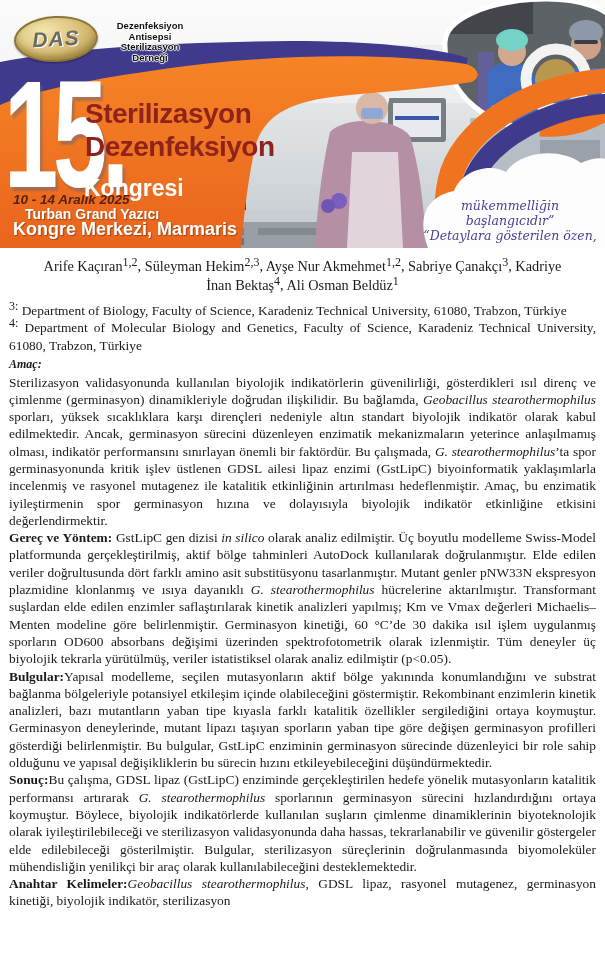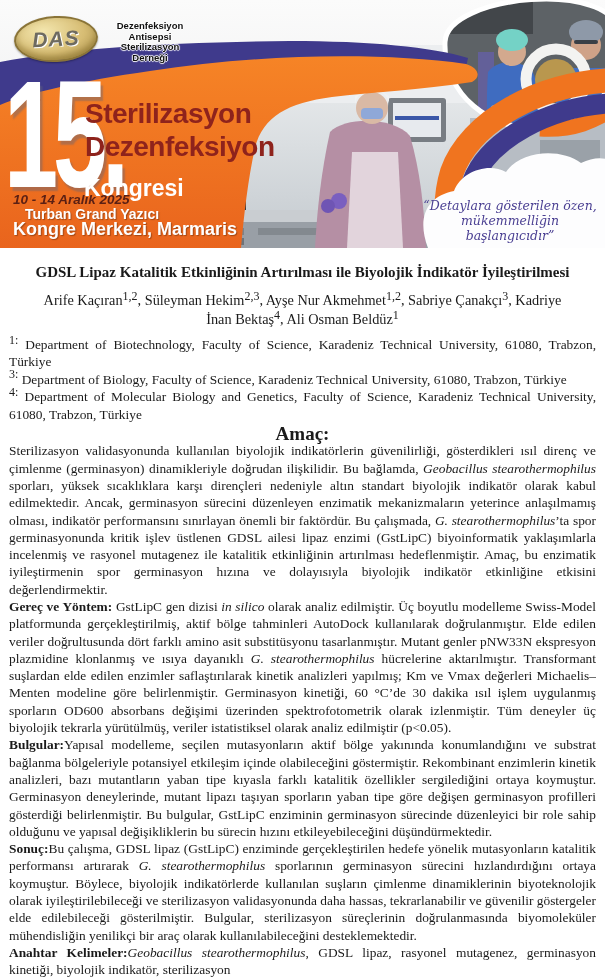--- a/index.html
+++ b/index.html
@@ -41,21 +41,21 @@
     font-family:"DejaVu Serif", serif; font-style:italic; font-size:12.5px;
     line-height:15px; color:#4a3f92; white-space:normal; }
 
   
   .abstract { position:absolute; left:0; top:248px; width:605px; height:729px; padding:0 9px;
     font-size:13.4px; line-height:17.3px; color:#1a1a1a; }
   .abs-title { margin:14px 14px 0; text-align:center; font-size:15px; line-height:20px; font-weight:bold; }
   .authors { margin:9px 24px 0; text-align:center; font-size:14.3px; line-height:19px; }
   .affils { margin-top:7px; }
   .affil { text-align:justify; line-height:17.4px; }
-  .sec-head { text-align:center; font-weight:bold; margin-top:2px; font-size:19px; }
+  .sec-head { text-align:left; font-weight:bold; margin-top:2px; font-size:12px;font-style:italic; }
   .para { text-align:justify; }
   .seg-b { font-weight:bold; }
   .seg-i { font-style:italic; }
   sup { font-size:12px; line-height:0; position:relative; top:-.45em; vertical-align:baseline; }
 </style>
 </head>
 <body>
 
 <div class="page">
 
@@ -158,32 +158,30 @@
       <span>Derneği</span>
     </div>
     <div class="hd-text num15">15.</div>
     <div class="hd-text ttl1">Sterilizasyon</div>
     <div class="hd-text ttl2">Dezenfeksiyon</div>
     <div class="hd-text ttl3">Kongresi</div>
     <div class="hd-text hdate">10 - 14 Aralık 2025</div>
     <div class="hd-text venue1">Turban Grand Yazıcı</div>
     <div class="hd-text venue2">Kongre Merkezi, Marmaris</div>
     <div class="hd-text quote">
+      <div>mükemmelliğin başlangıcıdır”</div>
       <div>“Detaylara gösterilen özen,</div>
-      <div>mükemmelliğin başlangıcıdır”</div>
     </div>
   </div>
 
   <div class="abstract">
-    <div class="abs-title">GDSL Lipaz Katalitik Etkinliğinin Artırılması ile Biyolojik İndikatör İyileştirilmesi</div>
 
     <p class="authors"><span>Arife Kaçıran</span><sup>1,2</sup><span>, Süleyman Hekim</span><sup>2,3</sup><span>, Ayşe Nur Akmehmet</span><sup>1,2</sup><span>, Sabriye Çanakçı</span><sup>3</sup><span>, Kadriye İnan Bektaş</span><sup>4</sup><span>, Ali Osman Beldüz</span><sup>1</sup></p>
 
     <div class="affils">
-      <p class="affil"><sup>1:</sup><span> Department of Biotechnology, Faculty of Science, Karadeniz Technical University, 61080, Trabzon, Türkiye</span></p>
       <p class="affil"><sup>3:</sup><span> Department of Biology, Faculty of Science, Karadeniz Technical University, 61080, Trabzon, Türkiye</span></p>
       <p class="affil"><sup>4:</sup><span> Department of Molecular Biology and Genetics, Faculty of Science, Karadeniz Technical University, 61080, Trabzon, Türkiye</span></p>
     </div>
 
     <div class="sec-head">Amaç:</div>
     <p class="para"><span>Sterilizasyon validasyonunda kullanılan biyolojik indikatörlerin güvenilirliği, gösterdikleri ısıl direnç ve çimlenme (germinasyon) dinamikleriyle doğrudan ilişkilidir. Bu bağlamda, </span><span class="seg-i">Geobacillus stearothermophilus</span><span> sporları, yüksek sıcaklıklara karşı dirençleri nedeniyle altın standart biyolojik indikatör olarak kabul edilmektedir. Ancak, germinasyon sürecini düzenleyen enzimatik mekanizmaların yeterince anlaşılmamış olması, indikatör performansını sınırlayan önemli bir faktördür. Bu çalışmada, </span><span class="seg-i">G. stearothermophilus</span><span>’ta spor germinasyonunda kritik işlev üstlenen GDSL ailesi lipaz enzimi (GstLipC) biyoinformatik yaklaşımlarla incelenmiş ve rasyonel mutagenez ile katalitik etkinliğinin artırılması hedeflenmiştir. Amaç, bu enzimatik iyileştirmenin spor germinasyon hızına ve dolayısıyla biyolojik indikatör etkinliğine etkisini değerlendirmektir.</span></p>
     <p class="para"><span class="seg-b">Gereç ve Yöntem: </span><span>GstLipC gen dizisi </span><span class="seg-i">in silico</span><span> olarak analiz edilmiştir. Üç boyutlu modelleme Swiss-Model platformunda gerçekleştirilmiş, aktif bölge tahminleri AutoDock kullanılarak doğrulanmıştır. Elde edilen veriler doğrultusunda dört farklı amino asit substitüsyonu tasarlanmıştır. Mutant genler pNW33N ekspresyon plazmidine klonlanmış ve ısıya dayanıklı </span><span class="seg-i">G. stearothermophilus</span><span> hücrelerine aktarılmıştır. Transformant suşlardan elde edilen enzimler saflaştırılarak kinetik analizleri yapılmış; Km ve Vmax değerleri Michaelis–Menten modeline göre belirlenmiştir. Germinasyon kinetiği, 60 °C’de 30 dakika ısıl işlem uygulanmış sporların OD600 absorbans değişimi üzerinden spektrofotometrik olarak izlenmiştir. Tüm deneyler üç biyolojik tekrarla yürütülmüş, veriler istatistiksel olarak analiz edilmiştir (p&lt;0.05).</span></p>
     <p class="para"><span class="seg-b">Bulgular:</span><span>Yapısal modelleme, seçilen mutasyonların aktif bölge yakınında konumlandığını ve substrat bağlanma bölgeleriyle potansiyel etkileşim içinde olabileceğini göstermiştir. Rekombinant enzimlerin kinetik analizleri, bazı mutantların yaban tipe kıyasla farklı katalitik özellikler sergilediğini ortaya koymuştur. Germinasyon deneylerinde, mutant lipazı taşıyan sporların yaban tipe göre değişen germinasyon profilleri gösterdiği belirlenmiştir. Bu bulgular, GstLipC enziminin germinasyon sürecinde düzenleyici bir role sahip olduğunu ve yapısal değişikliklerin bu sürecin hızını etkileyebileceğini düşündürmektedir.</span></p>
     <p class="para"><span class="seg-b">Sonuç:</span><span>Bu çalışma, GDSL lipaz (GstLipC) enziminde gerçekleştirilen hedefe yönelik mutasyonların katalitik performansı artırarak </span><span class="seg-i">G. stearothermophilus</span><span> sporlarının germinasyon sürecini hızlandırdığını ortaya koymuştur. Böylece, biyolojik indikatörlerde kullanılan suşların çimlenme dinamiklerinin biyoteknolojik olarak iyileştirilebileceği ve sterilizasyon validasyonunda daha hassas, tekrarlanabilir ve güvenilir göstergeler elde edilebileceği gösterilmiştir. Bulgular, sterilizasyon süreçlerinin doğrulanmasında biyomoleküler mühendisliğin yenilikçi bir araç olarak kullanılabileceğini desteklemektedir.</span></p>
     <p class="para"><span class="seg-b">Anahtar Kelimeler:</span><span class="seg-i">Geobacillus stearothermophilus</span><span>, GDSL lipaz, rasyonel mutagenez, germinasyon kinetiği, biyolojik indikatör, sterilizasyon</span></p>

